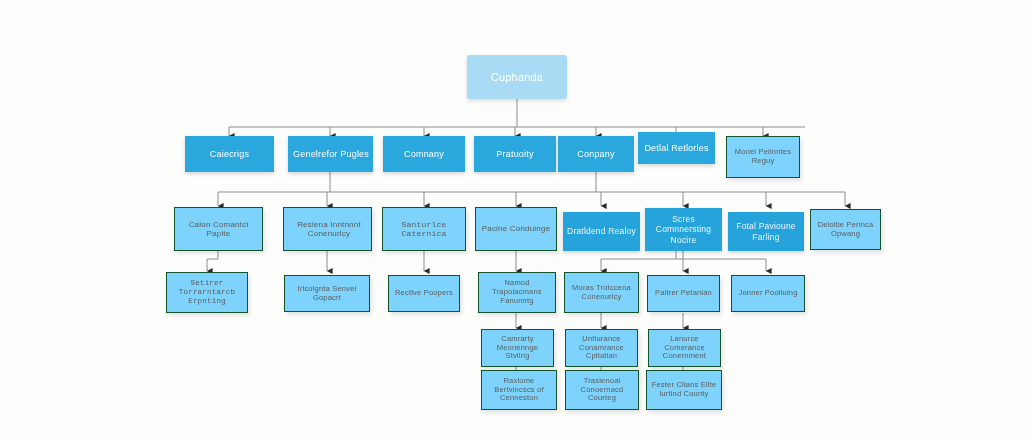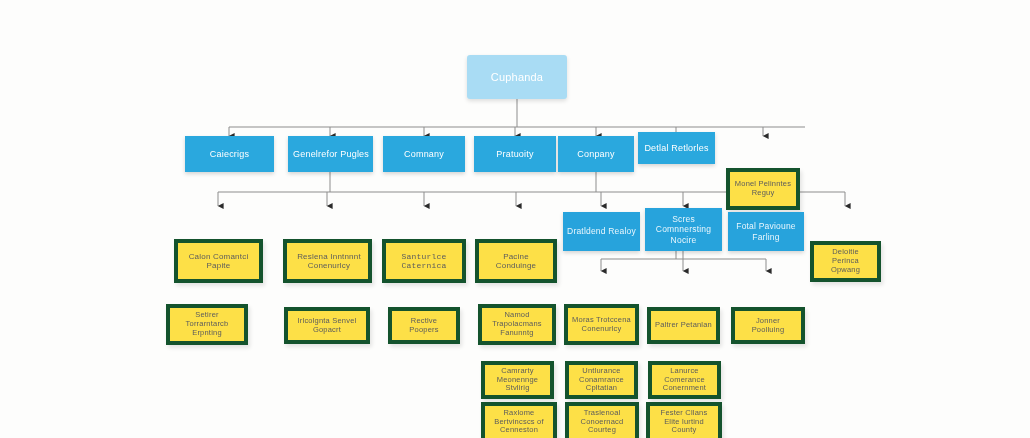--- a/index.html
+++ b/index.html
@@ -38,25 +38,24 @@
     background:#2aa8de;color:#ffffff;
     font-size:9px;font-weight:400;
     box-shadow:0 2px 4px rgba(0,0,0,.16);
   }
   .node.blue2{
     background:#27a3dc;color:#e8f6fd;
     font-size:8.5px;font-weight:400;
     box-shadow:0 2px 4px rgba(0,0,0,.16);
   }
   .node.white{
-    background:#fde047;color:#5c5c5c;
+    background:#7dd3fc;color:#5c5c5c;
     font-size:8px;font-weight:400;
-    border:4px solid #14532d;
+    border:1px solid #14532d;
     box-shadow:2px 3px 4px rgba(0,0,0,.10);
-    margin-top:32px;
   }
   .node.white.sm{font-size:7.5px;}
 </style>
 </head>
 <body>
 
 <div id="canvas">
 
   <svg id="wires" viewBox="0 0 1030 438" preserveAspectRatio="none" aria-hidden="true">
     <defs>
@@ -153,21 +152,21 @@
   <div class="node blue2" style="left:645px;top:208px;width:77px;height:43px;">
     <span>Scres Comnnersting Nocire</span>
   </div>
   <div class="node blue2" style="left:728px;top:212px;width:76px;height:39px;">
     <span>Fotal Pavioune Farling</span>
   </div>
   <div class="node white sm" style="left:810px;top:209px;width:71px;height:41px;">
     <span>Deloitie Perinca Opwang</span>
   </div>
 
-  <div class="node white sm" style="left:166px;top:272px;width:82px;height:41px;">
+  <div class="node white sm" style="left:166px;top:272px;width:82px;height:41px;font-family:Liberation Mono, monospace;">
     <span>Setirer Torrarntarcb Erpnting</span>
   </div>
   <div class="node white sm" style="left:284px;top:275px;width:86px;height:37px;">
     <span>Irlcolgnta Senvel Gopacrt</span>
   </div>
   <div class="node white sm" style="left:388px;top:275px;width:72px;height:37px;">
     <span>Rectlve Poopers</span>
   </div>
   <div class="node white sm" style="left:478px;top:272px;width:78px;height:41px;">
     <span>Namod Trapolacmans Fanunntg</span>

